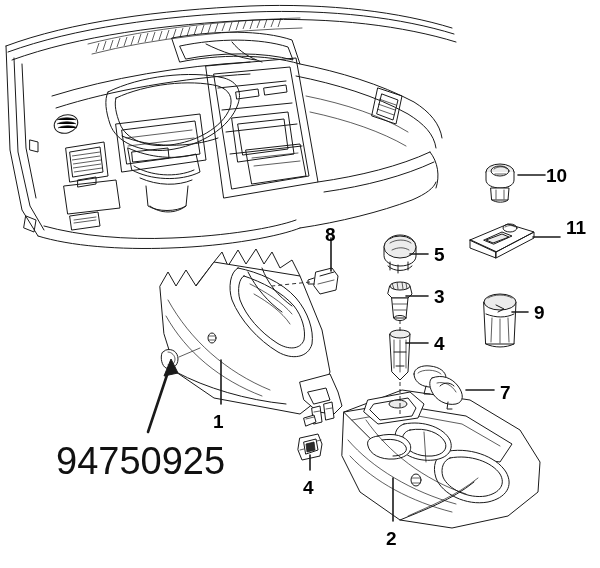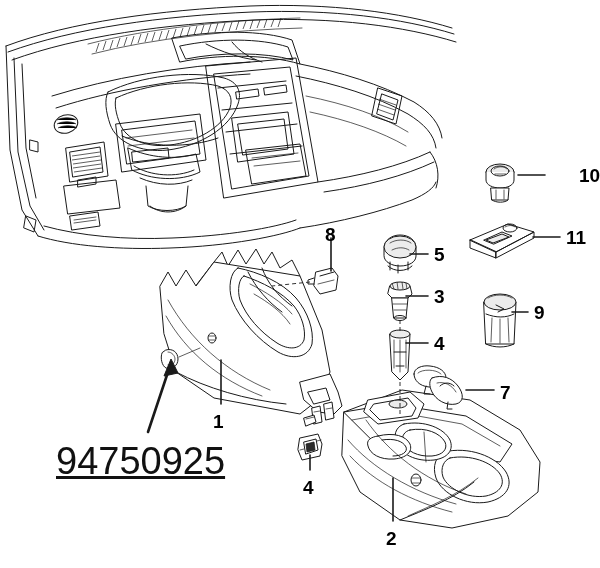--- a/index.html
+++ b/index.html
@@ -36,21 +36,20 @@
     position: absolute;
     left: 56px;
     top: 440px;
     font-family: "Liberation Sans", sans-serif;
     font-size: 38px;
     font-weight: normal;
     letter-spacing: 0px;
     color: #111111;
     white-space: nowrap;
     user-select: none;
-    text-decoration: underline;
   }
 </style>
 </head>
 <body>
 
 <div id="diagram-root">
 
   <svg id="art-layer" viewBox="0 0 600 568">
     <defs>
       <style>
@@ -410,19 +409,19 @@
   </svg>
 
   <div class="callout-label" style="left:213px; top:412px;">1</div>
   <div class="callout-label" style="left:386px; top:529px;">2</div>
   <div class="callout-label" style="left:434px; top:287px;">3</div>
   <div class="callout-label" style="left:434px; top:334px;">4</div>
   <div class="callout-label" style="left:434px; top:245px;">5</div>
   <div class="callout-label" style="left:500px; top:383px;">7</div>
   <div class="callout-label" style="left:325px; top:225px;">8</div>
   <div class="callout-label" style="left:534px; top:303px;">9</div>
-  <div class="callout-label" style="left:579px; top:166px;">10</div>
-  <div class="callout-label" style="left:566px; top:228px;text-align:right;">11</div>
+  <div class="callout-label" style="left:546px; top:166px;">10</div>
+  <div class="callout-label" style="left:566px; top:218px;text-align:right;">11</div>
   <div class="callout-label" style="left:303px; top:478px;">4</div>
 
   <div id="part-number-label">94750925</div>
 
 </div>
 
 </body></html>

